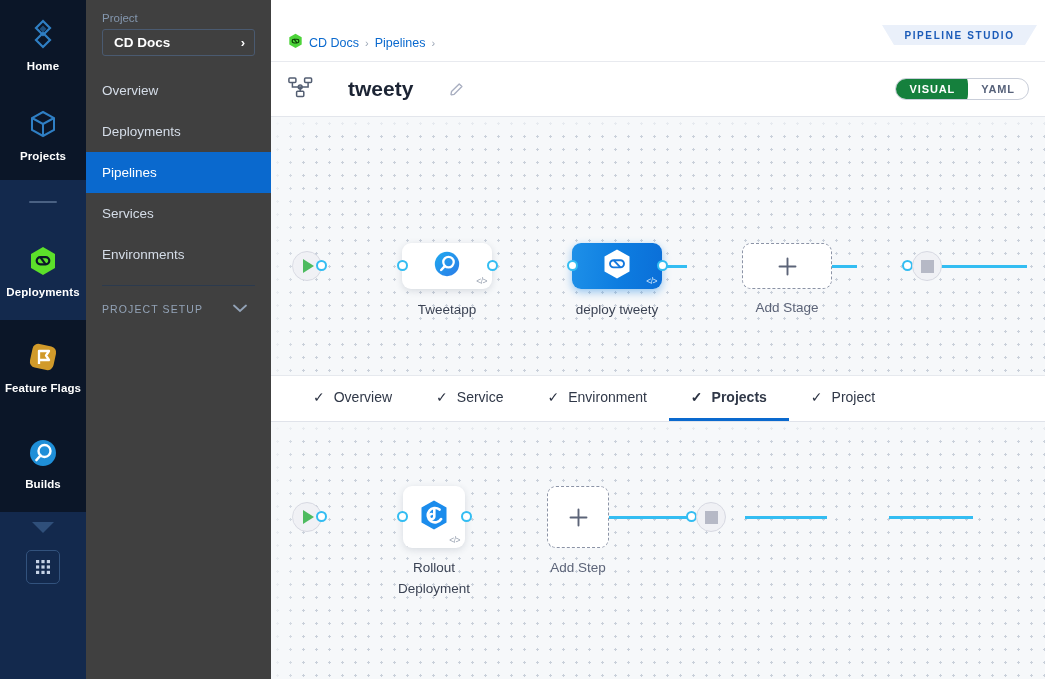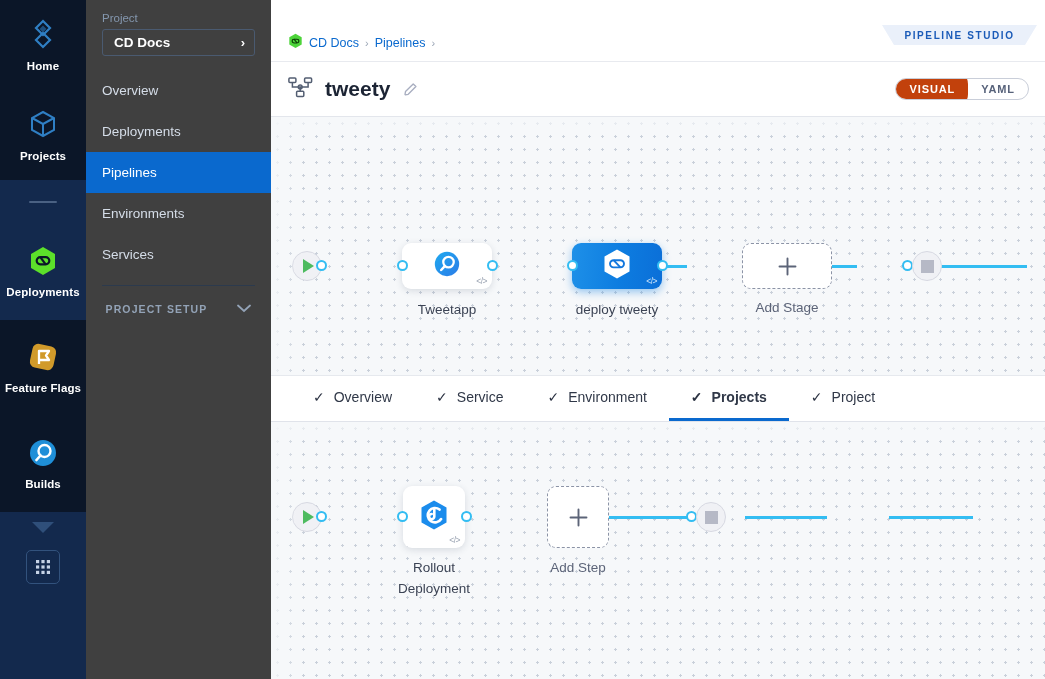--- a/index.html
+++ b/index.html
@@ -54,22 +54,22 @@
   .proj-chevron { font-size: 13px; font-weight: bold; color: #ffffff; }
   .sb-nav { margin-top: 14px; }
   .sb-item {
     height: 41px; display: flex; align-items: center;
     padding-left: 16px; font-size: 13.5px; color: #d5dde8; cursor: pointer;
   }
   .sb-item.active { background: #0a69ce; color: #ffffff; }
   .sb-hr { height: 1px; background: #2c3a4d; margin: 10px 16px 0 16px; }
   .sb-setup {
     margin-top: 12px; padding: 0 16px;
-    display: flex; align-items: center; justify-content: center; gap: 30px;
-    font-size: 10.5px; letter-spacing: 1.1px; color: #93a3b7; font-weight: bold;
+    display: flex; align-items: center; justify-content: flex-start; gap: 30px;
+    font-size: 10.5px; letter-spacing: 1.1px; color: #93a3b7; font-weight: normal;
     cursor: pointer; height: 22px;
   }
 
   
   .main { flex: 1; height: 679px; position: relative; background: #ffffff; display: flex; flex-direction: column; margin-top: 25px; }
 
   .breadcrumb-bar {
     height: 37px; flex: 0 0 37px; display: flex; align-items: center;
     padding-left: 17px; gap: 6px; border-bottom: 1px solid #e8eaef;
     background: #ffffff; position: relative; z-index: 3;
@@ -82,35 +82,35 @@
     background: #eaf0fa;
     clip-path: polygon(12px 0, 143px 0, 155px 0, 143px 20px, 12px 20px, 0 0);
     display: flex; align-items: center; justify-content: center;
     font-size: 10px; letter-spacing: 1.6px; font-weight: bold; color: #1b5bb8;
     z-index: 5;
   }
 
   .title-bar {
     height: 55px; flex: 0 0 55px; display: flex; align-items: center;
     padding: 0 16px 0 17px; border-bottom: 1px solid #e3e6ec; background: #fff;
-    position: relative; z-index: 3;
+    position: relative; z-index: 3; gap: 23px;
   }
   .pipe-title { font-size: 21px; font-weight: bold; color: #1c2434; margin-left: 12px; }
   .edit-pencil { margin-left: 12px; cursor: pointer; display:flex; }
   .toggle-wrap {
     margin-left: auto; display: flex; align-items: center;
     border: 1px solid #c9ced9; border-radius: 14px; height: 22px; overflow: hidden;
     background: #ffffff;
   }
   .toggle-seg {
     height: 22px; display: flex; align-items: center; justify-content: center;
     font-size: 11px; font-weight: bold; letter-spacing: .9px; cursor: pointer;
     padding: 0 13px; color: #57627a;
   }
-  .toggle-seg.on { background: #c2410c; color: #ffffff; border-radius: 14px; height: 38px; }
+  .toggle-seg.on { background: #15803d; color: #ffffff; border-radius: 14px; height: 38px; }
 
   
   .canvas {
     position: relative; background-color: #f6f8fa;
     background-image: radial-gradient(circle, #c9d0da 1px, transparent 1.1px);
     background-size: 13px 13px;
     overflow: hidden;
   }
   .canvas.stage { flex: 0 0 258px; height: 258px; }
   .canvas.steps { flex: 1; }
@@ -288,24 +288,24 @@
       <div class="sb-item">
           <span>Overview</span>
         </div>
       <div class="sb-item">
           <span>Deployments</span>
         </div>
       <div class="sb-item active">
           <span>Pipelines</span>
         </div>
       <div class="sb-item">
+          <span>Services</span>
+        </div>
+      <div class="sb-item">
           <span>Environments</span>
-        </div>
-      <div class="sb-item">
-          <span>Services</span>
         </div>
     </div>
 
     <div class="sb-hr"></div>
 
     <div class="sb-setup">
       <span>PROJECT SETUP</span>
       <span>
         <svg width="14" height="9" viewBox="0 0 14 9">
             <path d="M1 1.5 L7 7 L13 1.5" fill="none" stroke="#93a3b7" stroke-width="1.8" stroke-linecap="round"></path>

